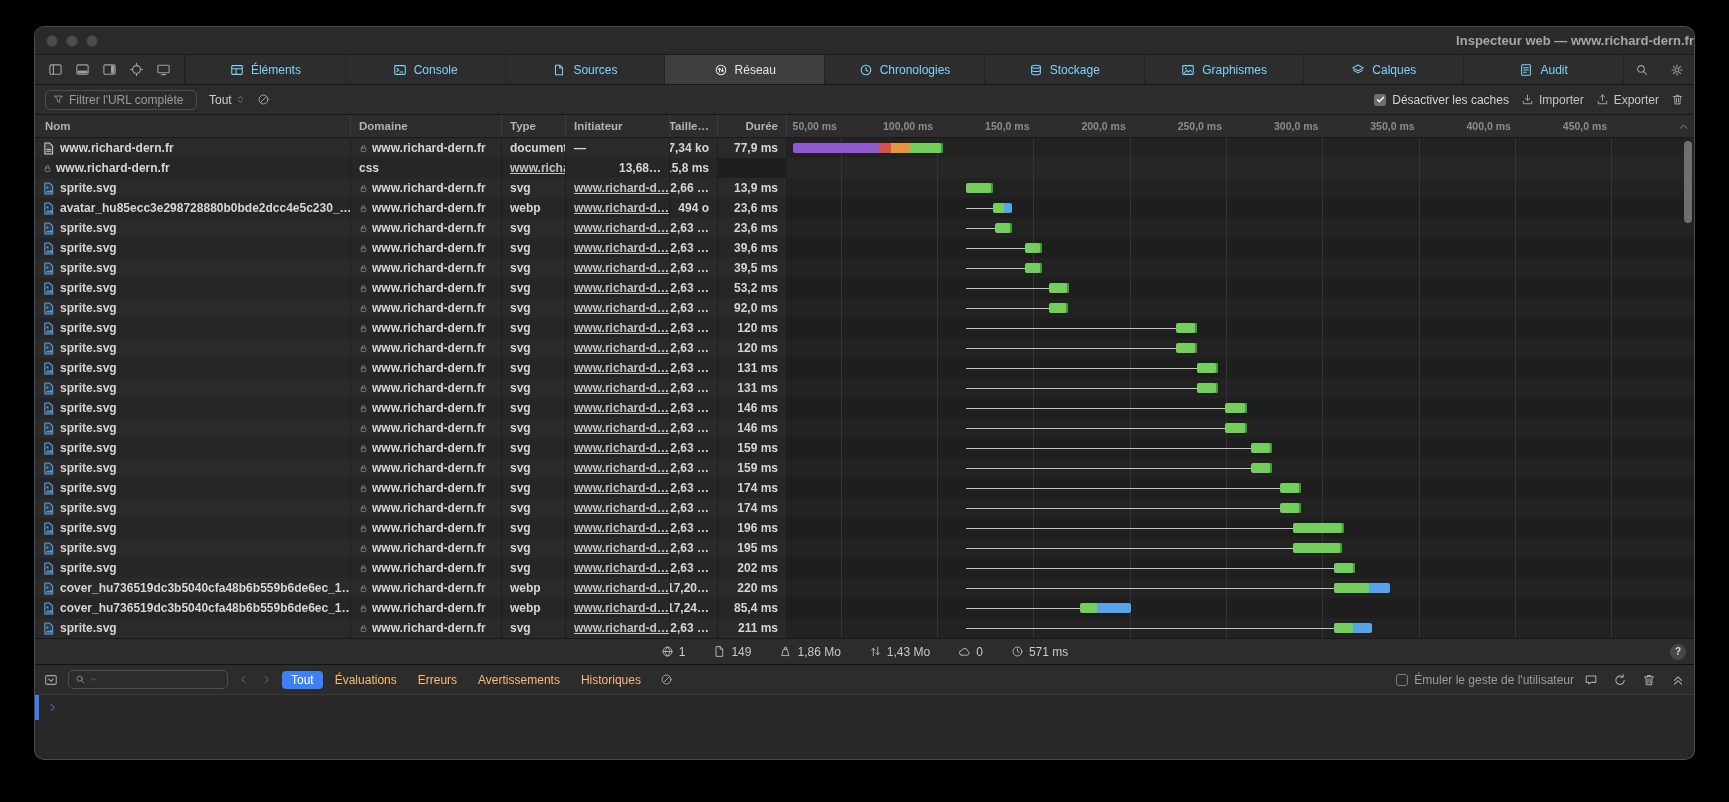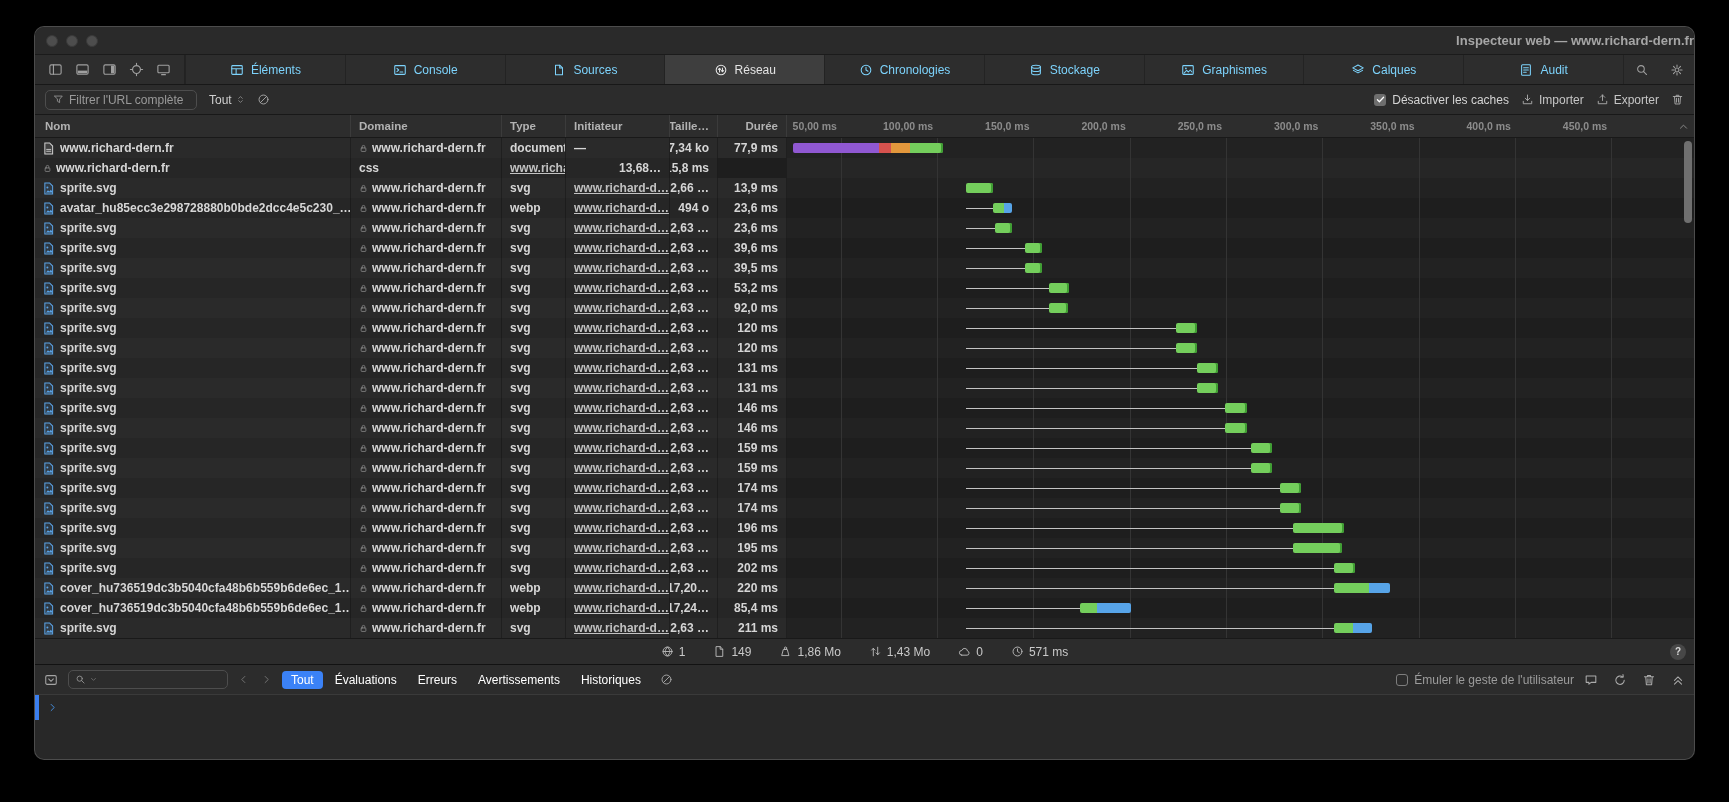--- a/index.html
+++ b/index.html
@@ -79,21 +79,21 @@
     color:#d8d8d8;font-size:10px;font-weight:700;display:flex;align-items:center;justify-content:center;}
   
   .ctoolbar{flex:0 0 30px;background:#2c2c2c;border-top:1px solid #121212;display:flex;align-items:center;
     gap:10px;padding:0 9px;font-size:12px;color:#c6c6c6;}
   .cfilter{height:19px;width:160px;border:1px solid #4d4d4d;border-radius:5px;display:flex;
     align-items:center;gap:4px;padding:0 6px;color:#9a9a9a;}
   .cfilter input{background:transparent;border:none;outline:none;width:110px;color:#cfcfcf;
     font-size:12px;font-family:inherit;}
   .navs{display:flex;align-items:center;gap:12px;color:#7f7f7f;}
   .scopes{display:flex;align-items:center;gap:3px;}
-  .scope{padding:2px 9px;border-radius:4px;color:#ffffff;}
+  .scope{padding:2px 9px;border-radius:4px;color:#fdba74;}
   .scope.sel{background:#3b82f7;color:#fff;}
   .cicons{display:flex;align-items:center;gap:15px;color:#ababab;}
   .cmsg{flex:1;background:#282828;display:flex;align-items:center;justify-content:center;
     font-size:12px;color:#9b9b9b;}
   .cprompt{flex:0 0 26px;border-top:1px solid #3a3a3a;background:#282828;display:flex;
     align-items:center;position:relative;}
   .accent{position:absolute;left:0;top:0;bottom:0;width:4px;background:#3b7ff0;}
   .chev{color:#4aa0ff;margin-left:12px;}
 </style>
 </head>

